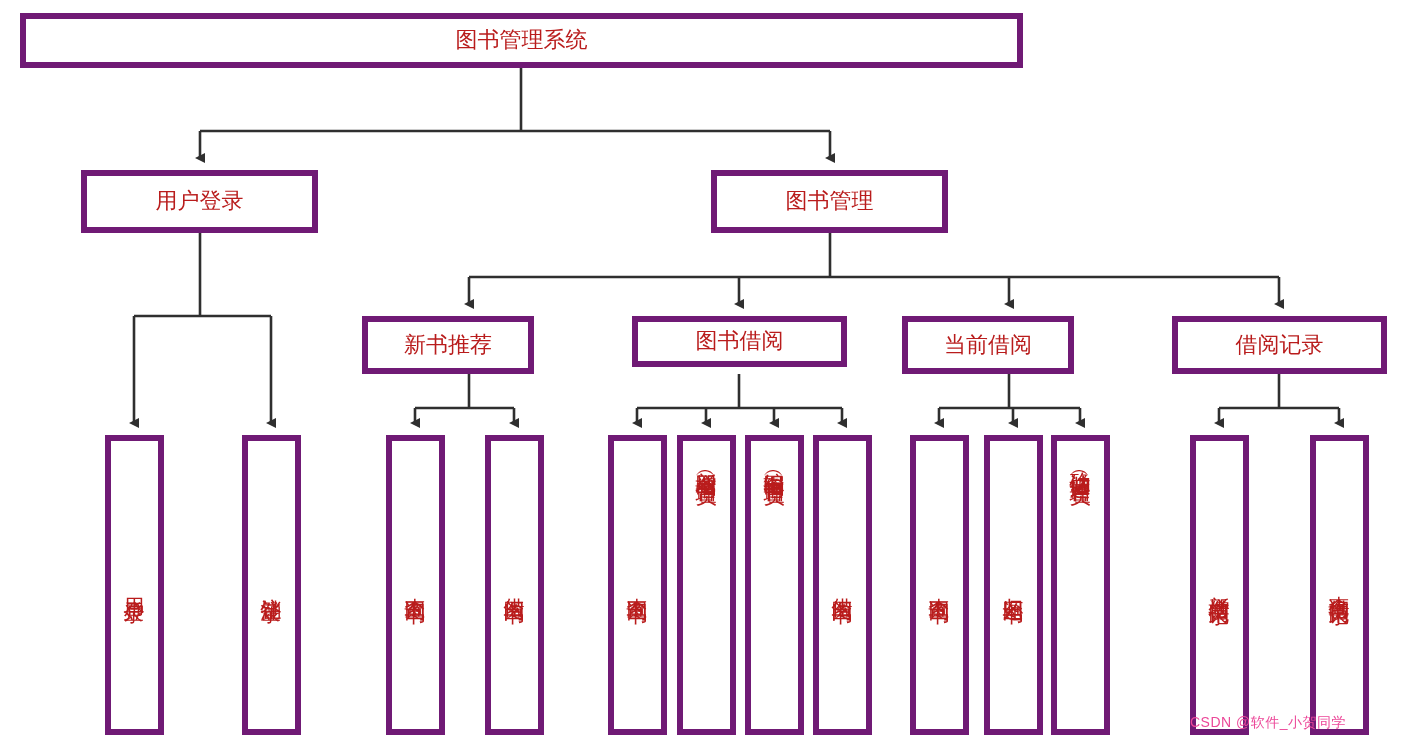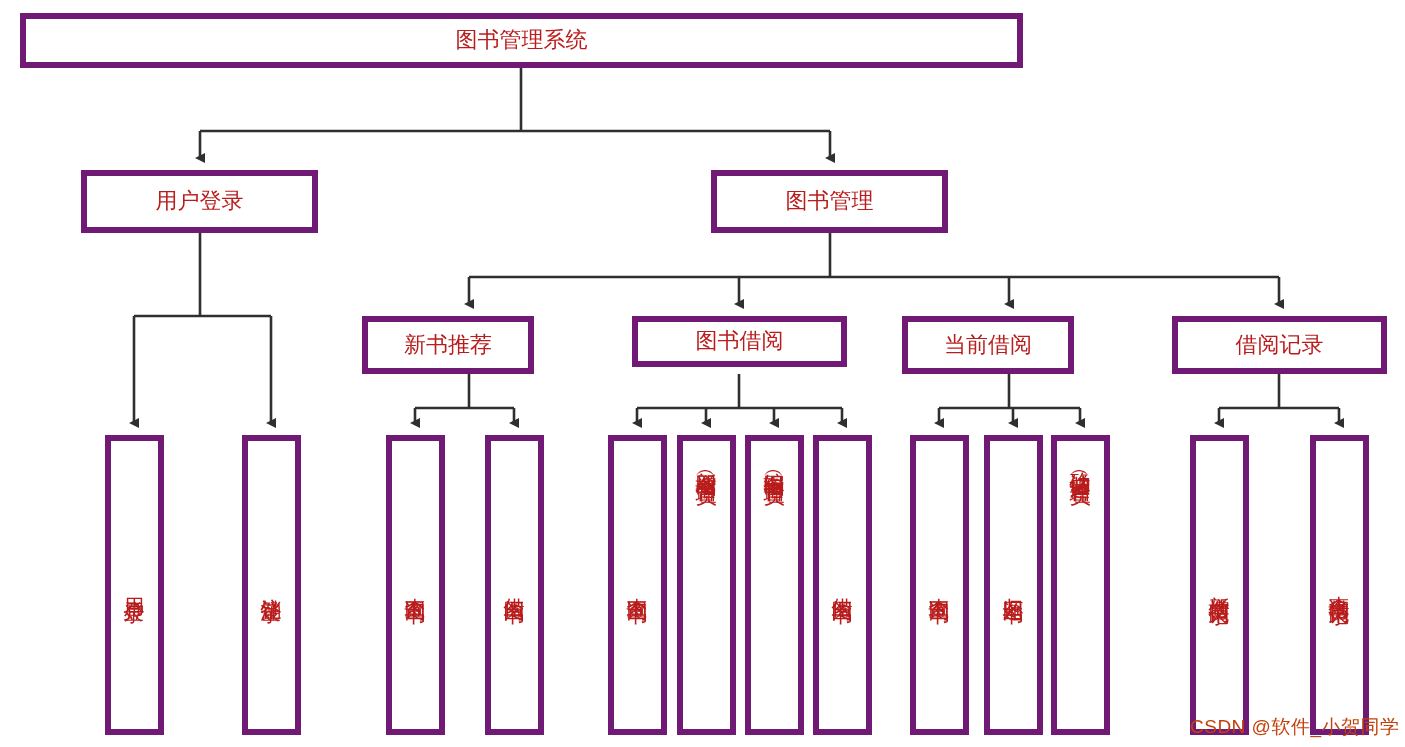--- a/index.html
+++ b/index.html
@@ -54,22 +54,22 @@
     font-size: 21px;
     letter-spacing: 2px;
     line-height: 1;
     white-space: normal;
   }
   .node.vert.pad-top {
     align-items: flex-start;
   }
   .watermark {
     position: absolute;
-    font-size: 19px;
-    color: #c2410c;
+    font-size: 14px;
+    color: #ec4899;
     white-space: nowrap;
     letter-spacing: 0.5px;
   }
 </style>
 </head>
 <body>
 
 <div id="canvas">
 
   <svg id="wires" viewBox="0 0 1405 747" xmlns="http://www.w3.org/2000/svg">

